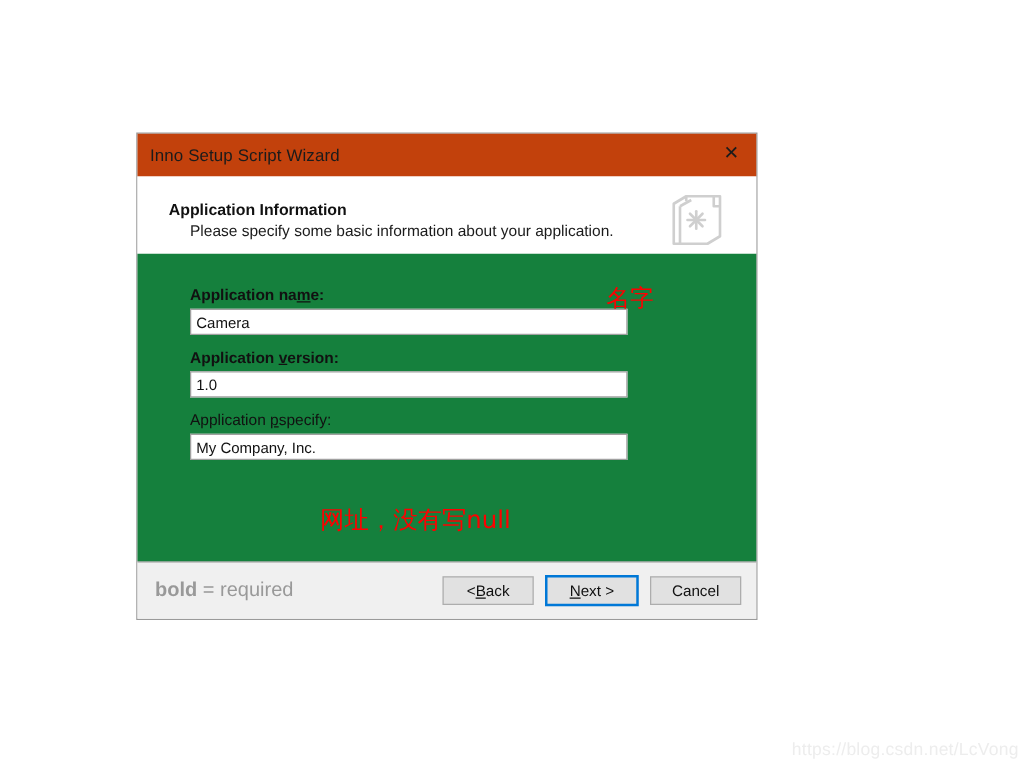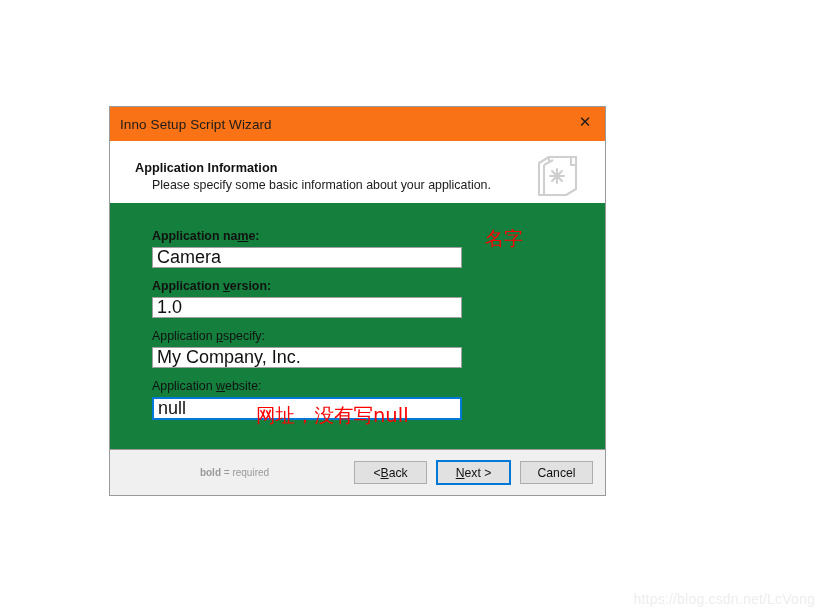--- a/index.html
+++ b/index.html
@@ -28,21 +28,21 @@
     display: flex;
     flex-direction: column;
   }
 
   
   .titlebar {
     height: 34px;
     flex: 0 0 34px;
     display: flex;
     align-items: center;
-    background: #f97316;
+    background: #c2410c;
     padding-left: 10px;
     position: relative;
   }
   .titlebar-text {
     font-size: 13.5px;
     color: #1b1b1b;
     letter-spacing: 0.1px;
   }
   .close-btn {
     position: absolute;
@@ -100,27 +100,27 @@
   .field { position: relative; }
   .field-label {
     font-size: 12.4px;
     color: #111111;
     margin-bottom: 4px;
   }
   .field-label.req { font-weight: bold; }
   .field-label u { text-decoration: underline; }
 
   .field-input {
-    width: 310px;
+    width: 350px;
     height: 21px;
     box-sizing: border-box;
     border: 1px solid #a0a0a0;
     background: #ffffff;
     font-family: "Liberation Sans", "DejaVu Sans", sans-serif;
-    font-size: 18px;
+    font-size: 12px;
     color: #111111;
     padding: 0 4px;
     display: flex;
     align-items: center;
     margin-bottom: 11px;
   }
   .field-input.focused {
     border: 2px solid #0078d7;
     height: 23px;
   }
@@ -128,24 +128,23 @@
   
   .footer {
     flex: 0 0 45px;
     border-top: 1px solid #9a9a9a;
     background: #f0f0f0;
     display: flex;
     align-items: center;
     padding: 0 12px 0 14px;
   }
   .footer-note {
-    font-size: 10px;
+    font-size: 16px;
     color: #999999;
     flex: 1 1 auto;
-    text-align: center;
   }
   .footer-note b { font-weight: bold; color: #999999; }
   .btn {
     width: 73px;
     height: 23px;
     box-sizing: border-box;
     border: 1px solid #adadad;
     background: #e1e1e1;
     font-family: "Liberation Sans", "DejaVu Sans", sans-serif;
     font-size: 12.2px;
@@ -238,24 +237,20 @@
     <div class="field">
       <div class="field-label req"><span>Application </span><u>v</u><span>ersion:</span></div>
       <div class="field-input">1.0</div>
     </div>
 
     <div class="field">
       <div class="field-label"><span>Application </span><u>p</u><span>specify:</span></div>
       <div class="field-input">My Company, Inc.</div>
     </div>
 
-    <div class="field">
-      <div class="field-label"><span>Application </span><u>w</u><span>ebsite:</span></div>
-      <div class="field-input focused">null</div>
-    </div>
 
   </div>
 
   <div class="footer">
     <div class="footer-note"><b>bold</b><span> = required</span></div>
     <div class="btn">
         <span>&lt; </span>
         <u>B</u>
         <span>ack</span>
       </div>

